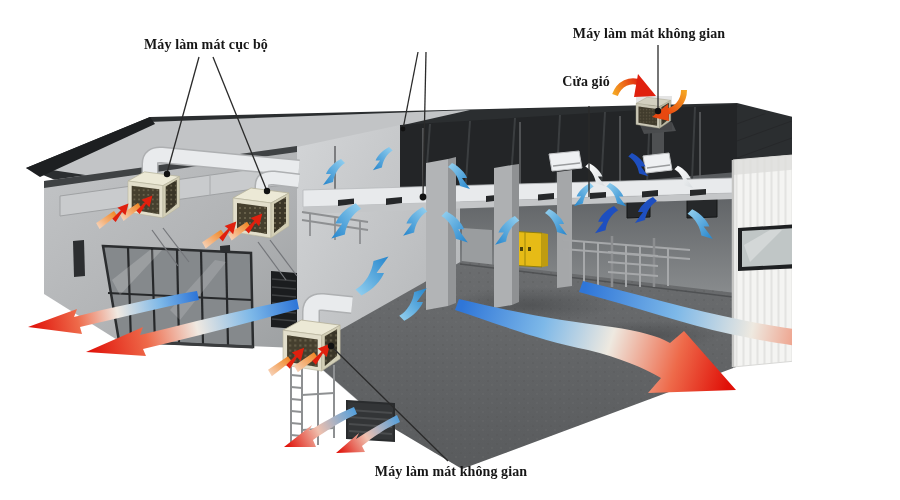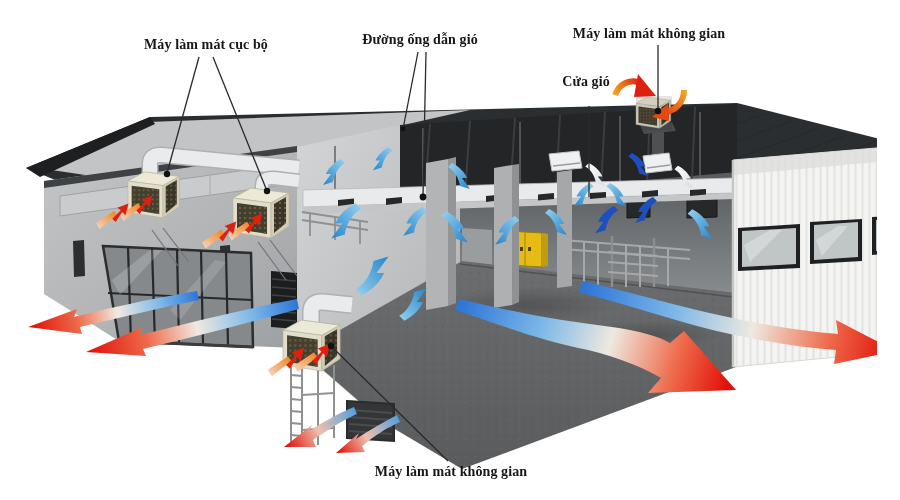--- a/index.html
+++ b/index.html
@@ -1,16 +1,16 @@
 <!DOCTYPE html>
 <html><head>
 <meta charset="utf-8">
 <style>
   html,body{margin:0;padding:0;background:#ffffff;}
-  #stage{position:relative;width:877px;height:500px;background:#ffffff;overflow:hidden;
+  #stage{position:relative;width:792px;height:500px;background:#ffffff;overflow:hidden;
          font-family:"Liberation Serif","DejaVu Serif",serif;}
   #art{position:absolute;left:0;top:0;}
   .lbl{position:absolute;transform:translateX(-50%);white-space:nowrap;
        font-size:14px;font-weight:600;color:#161616;letter-spacing:.1px;}
 </style>
 </head>
 <body>
 
 <div id="stage">
 
@@ -407,18 +407,17 @@
         <circle cx="423" cy="197" r="3.4" stroke="none"></circle>
   <line x1="658" y1="45" x2="658" y2="110"></line>
         <circle cx="658" cy="111" r="3.2" stroke="none"></circle>
   <line x1="589" y1="106" x2="589" y2="197"></line>
   <line x1="448" y1="461" x2="331" y2="346"></line>
         <circle cx="331" cy="346" r="3.2" stroke="none"></circle>
 </g>
 </svg>
 
 <div class="lbl" style="left:206px;top:37px;">Máy làm mát cục bộ</div>
-<div class="lbl" style="left:420px;top:32px;">Đường ống dẫn gió</div>
 <div class="lbl" style="left:649px;top:26px;">Máy làm mát không gian</div>
 <div class="lbl" style="left:586px;top:74px;">Cửa gió</div>
 <div class="lbl" style="left:451px;top:464px;">Máy làm mát không gian</div>
 
 </div>
 
 </body></html>

